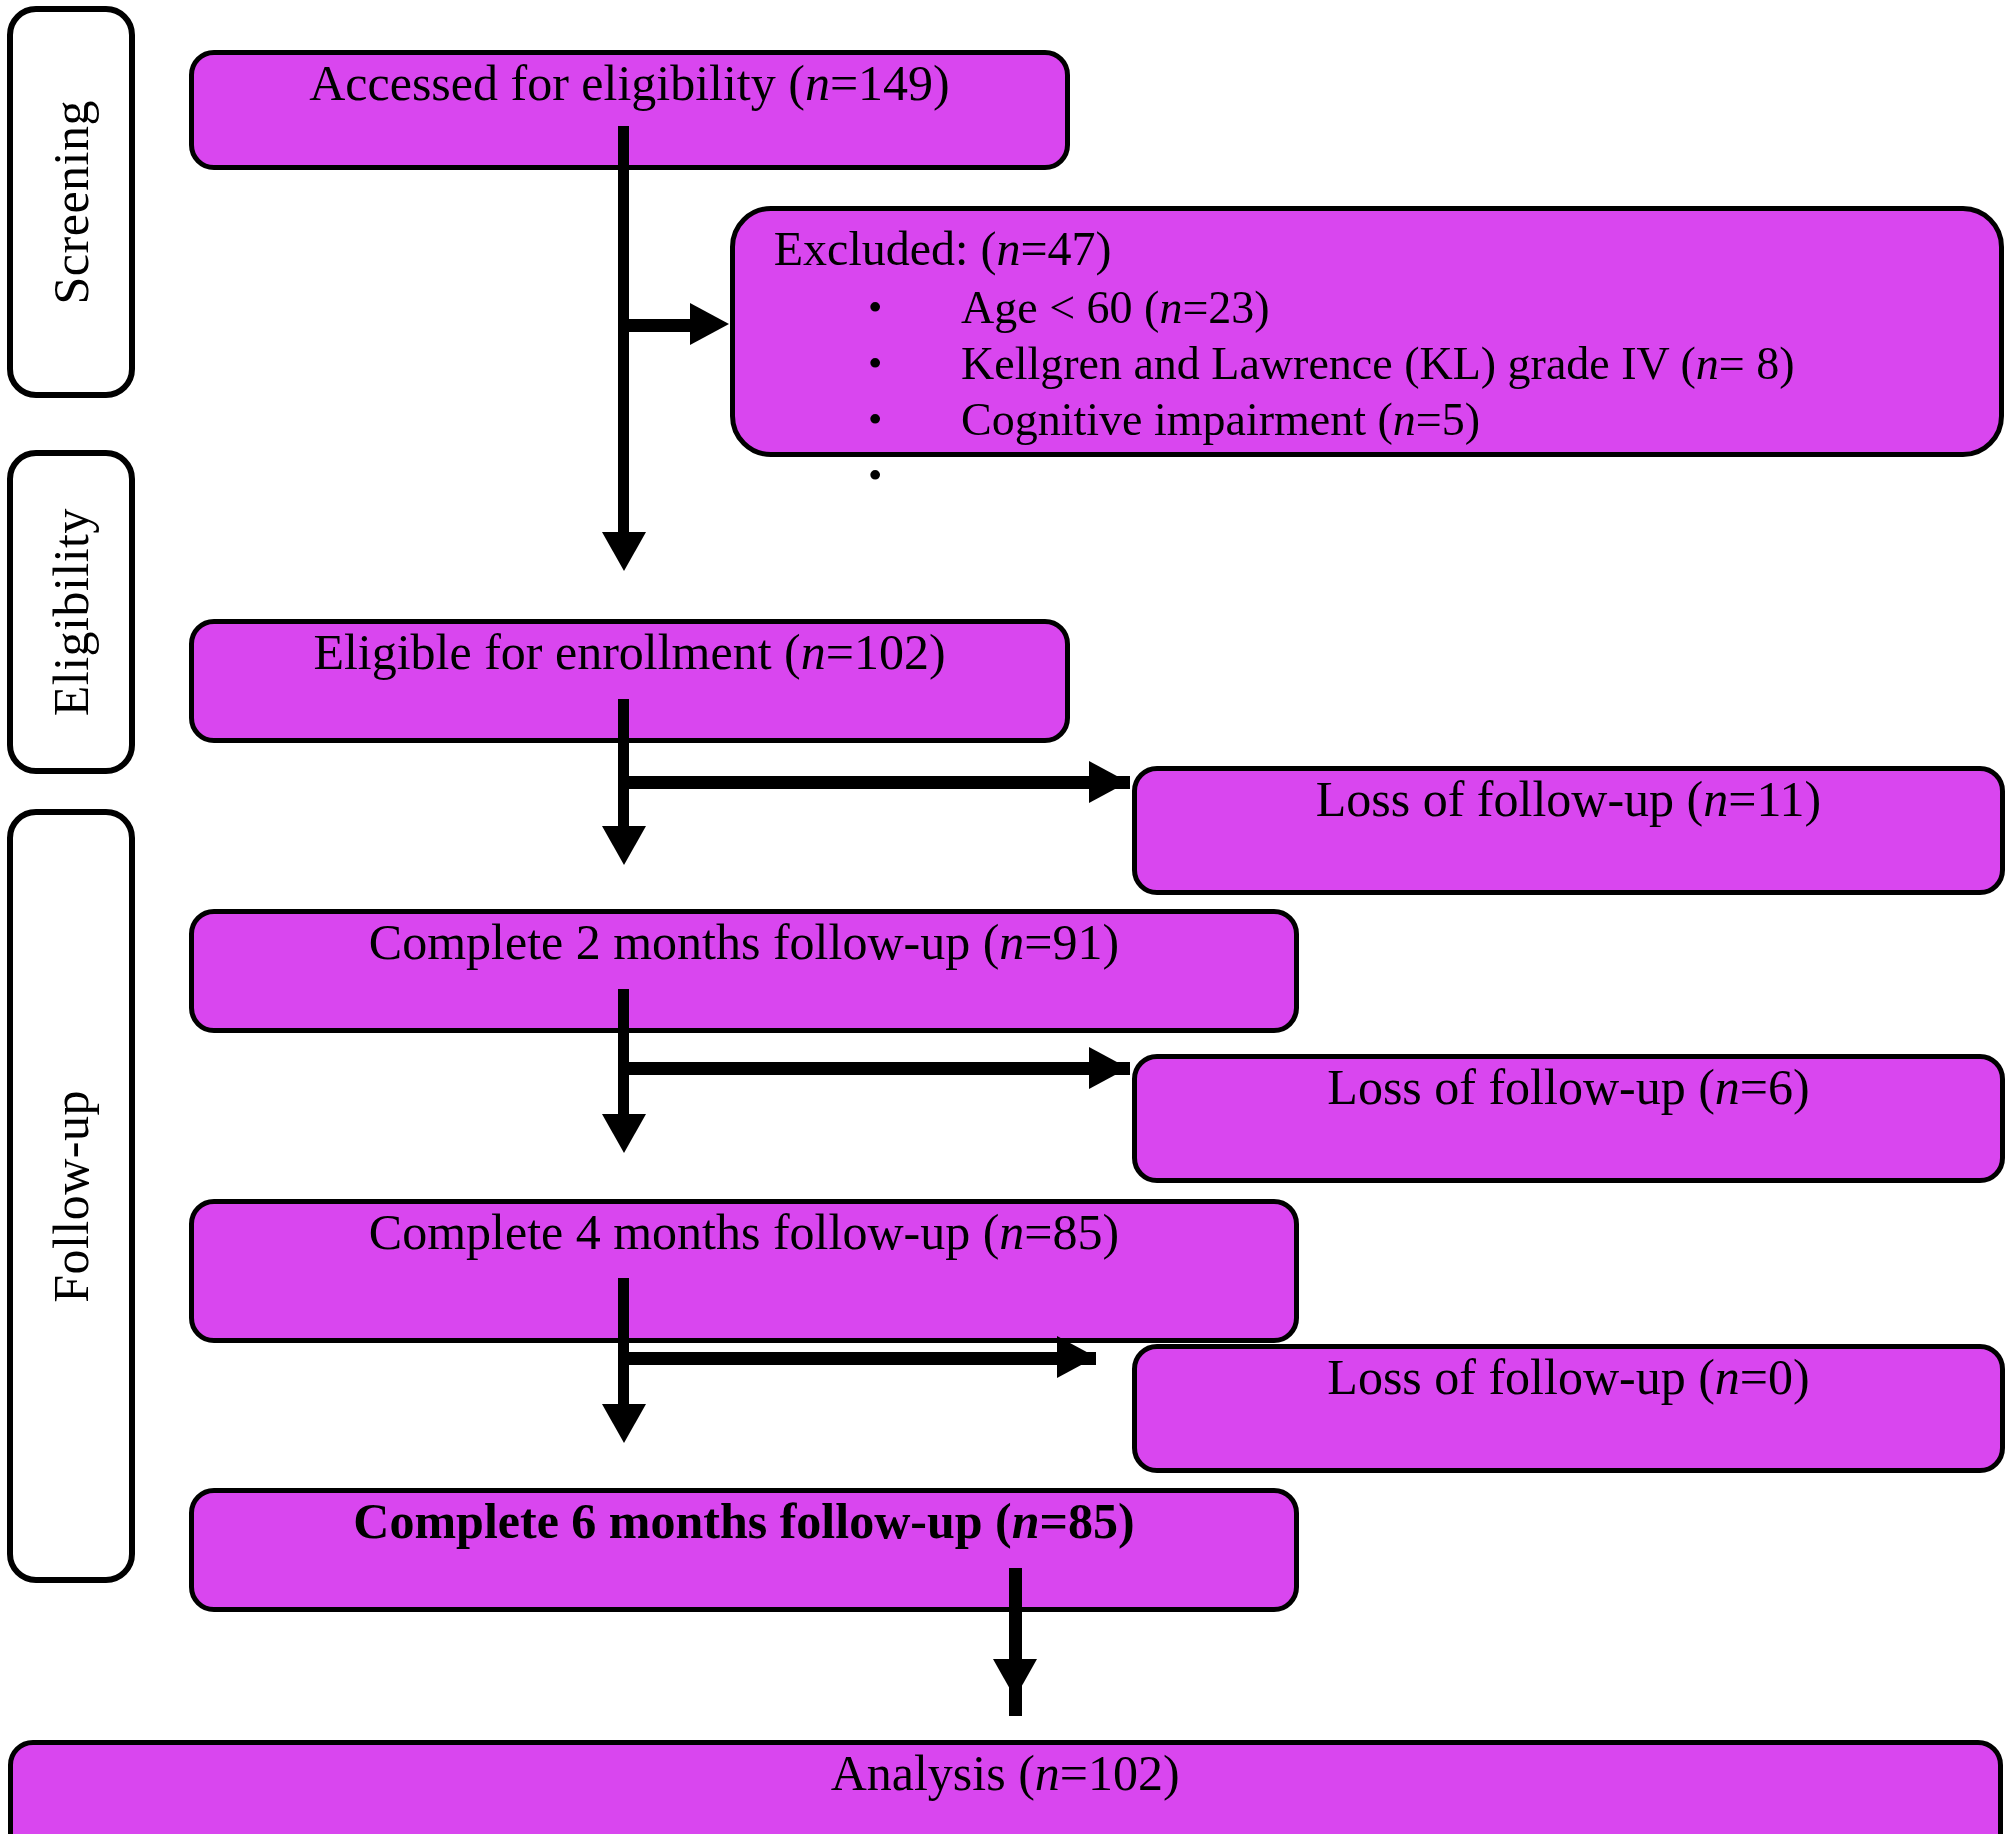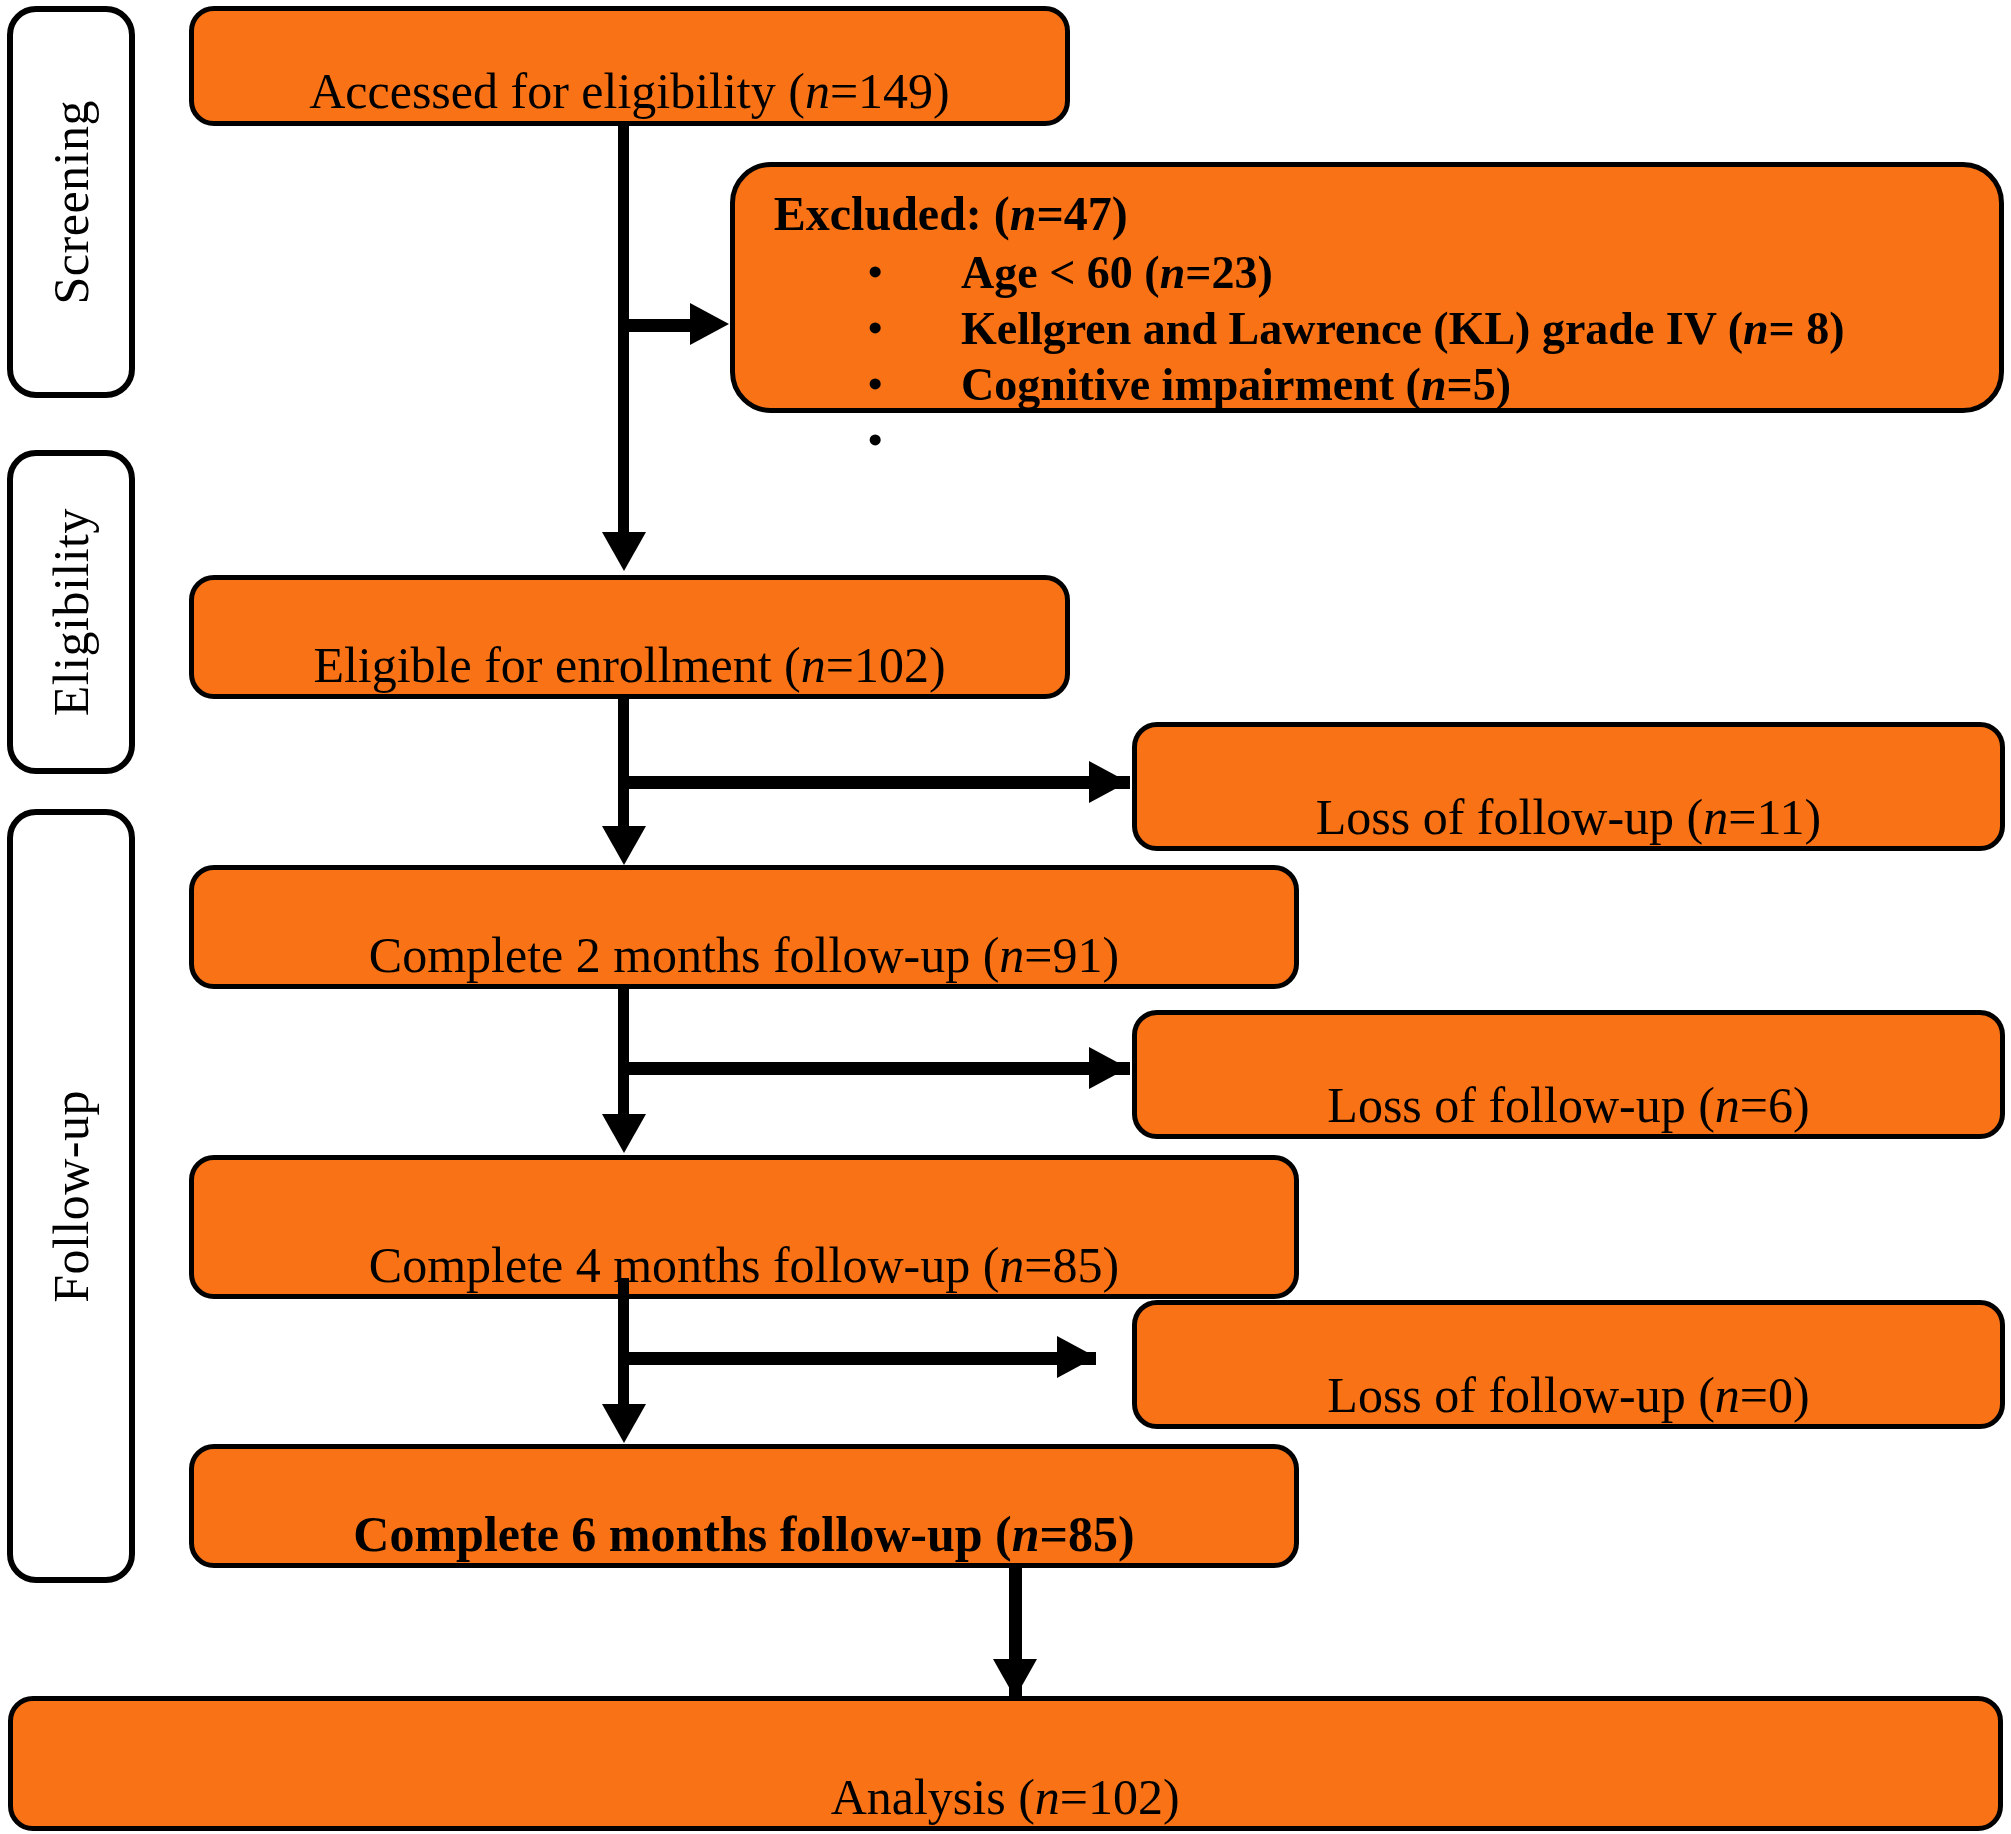--- a/index.html
+++ b/index.html
@@ -16,26 +16,27 @@
     color: #000000;
     overflow: hidden;
   }
 
   
   .node {
     position: absolute;
     box-sizing: border-box;
     border: 5.8px solid #000;
     border-radius: 25px;
-    background: #f97316;
+    background: #d946ef;
     display: flex;
-    align-items: flex-end;
+    align-items: flex-start;
     justify-content: center;
     text-align: center;
     line-height: 1.15;
+    margin-top: 44px;
   }
   .node .txt {
     display: block;
     padding: 0 15.4px;
     white-space: nowrap;
   }
 
   
   .stage-label {
     position: absolute;
@@ -54,23 +55,22 @@
     letter-spacing: 0.5px;
     white-space: nowrap;
   }
 
   
   .fs-main { font-size: 50px; }
 
   
   .excl-box {
     display: block;
-    padding: 19px 33px 21px 33px;
+    padding: 10px 33px 21px 33px;
     text-align: left;
-    font-weight: bold;
   }
   .excl-head {
     font-size: 48px;
     margin: 0 0 3.9px 5.8px;
     white-space: nowrap;
   }
   .excl-list {
     list-style: none;
     margin: 0;
     padding: 0 0 0 100px;

